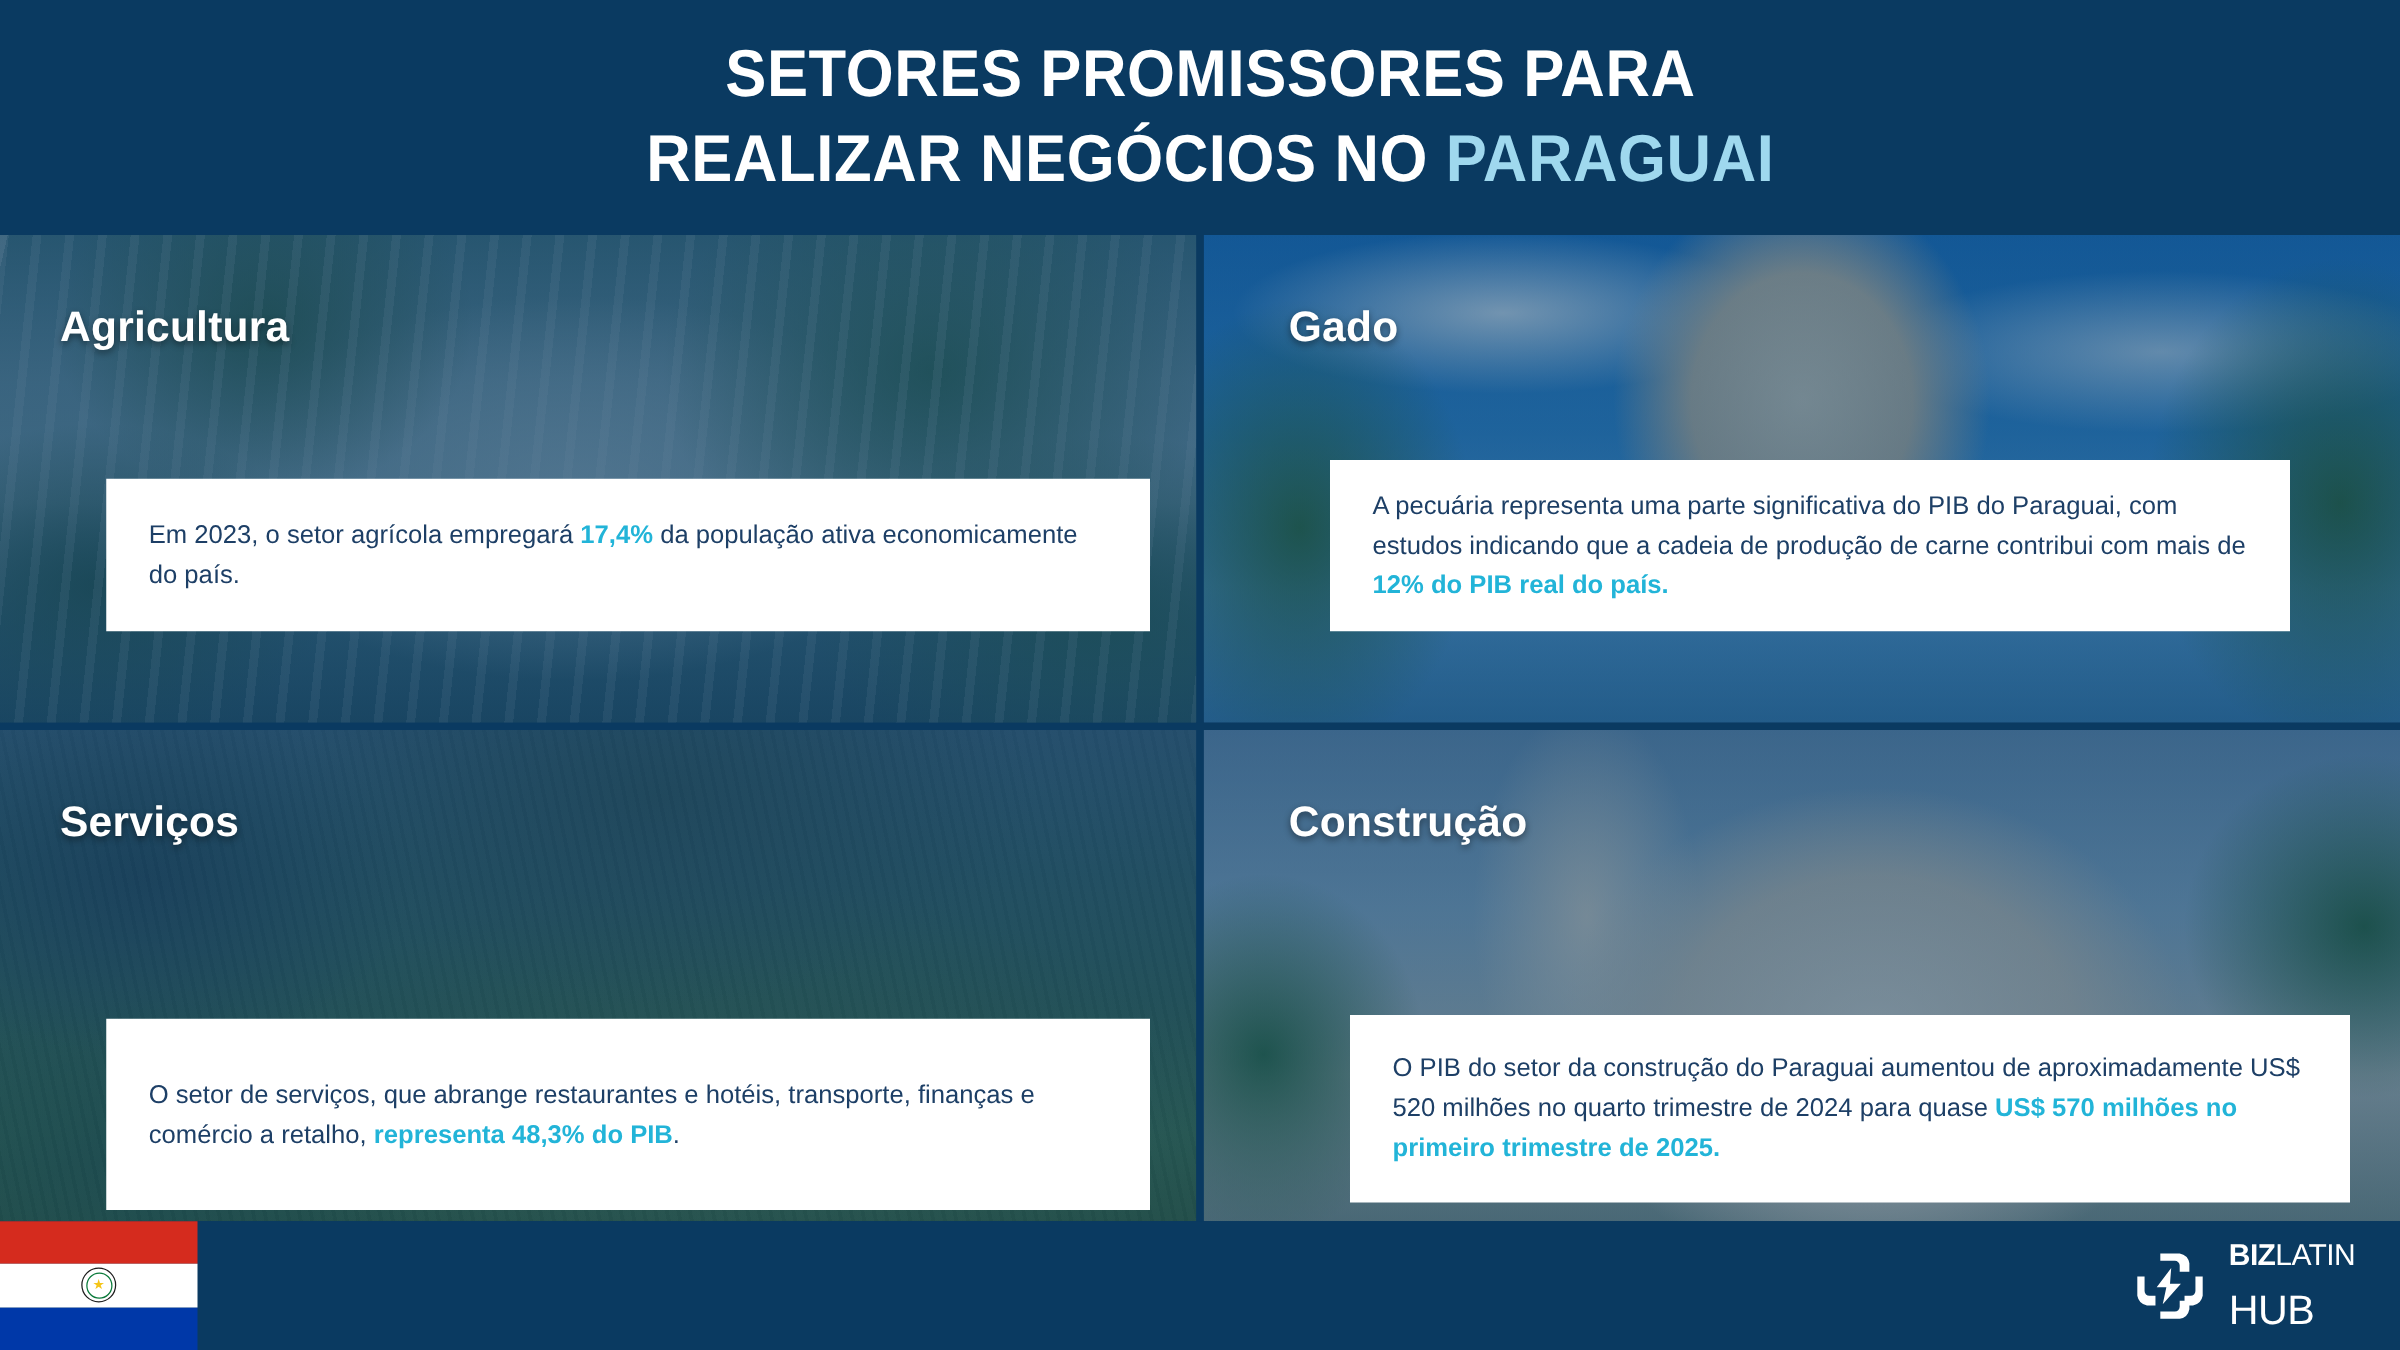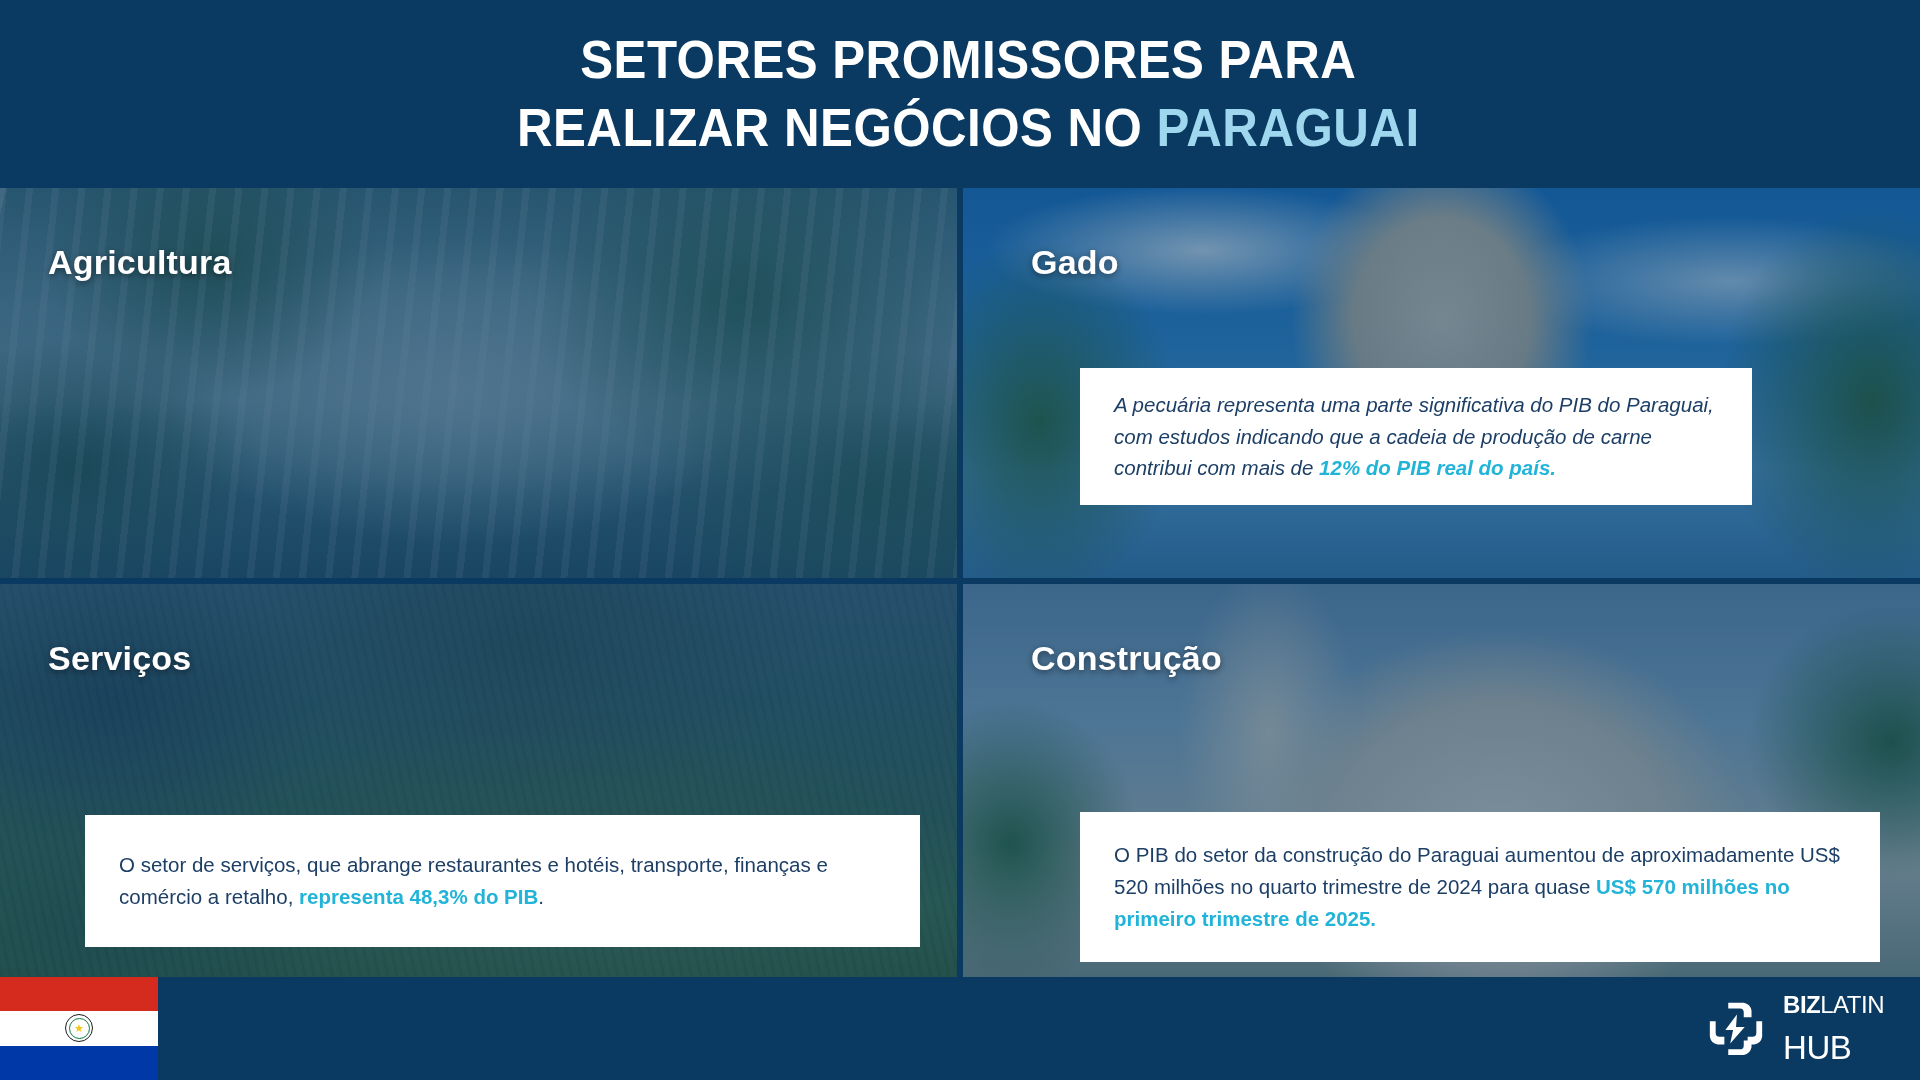--- a/index.html
+++ b/index.html
@@ -134,22 +134,22 @@
   .card-title { top:55px; }
 
   .textbox {
     position:absolute;
     background:#ffffff;
     z-index:4;
     display:flex; align-items:center;
     padding:22px 30px 22px 34px;
   }
   .card-tl .textbox { left:85px;  top:195px; width:835px; height:122px; }
-  .card-tr .textbox { left:117px; top:180px; width:672px; height:137px;font-style:italic; }
-  .card-bl .textbox { left:85px;  top:231px; width:835px; height:132px; }
+  .card-tr .textbox { left:101px; top:180px; width:768px; height:137px; }
+  .card-bl .textbox { left:85px;  top:231px; width:835px; height:153px; }
   .card-br .textbox { left:117px; top:228px; width:800px; height:150px; }
 
   .textbox p {
     color:#1d3f66;
     font-size:20.5px;
     line-height:1.55;
     font-family:"Liberation Sans", sans-serif;
   }
   .hl { color:#22b4d8; font-weight:bold; }
 
@@ -213,20 +213,23 @@
     <div class="title-line">SETORES PROMISSORES PARA</div>
     <div class="title-line"><span>REALIZAR NEGÓCIOS NO </span><span class="title-accent">PARAGUAI</span></div>
   </div>
 
   <div class="grid">
 
     <div class="card card-tl">
       <div class="photo photo-falls"></div>
       <div class="tint tint-falls"></div>
       <div class="card-title">Agricultura</div>
+      <div class="textbox">
+        <p><span>Em 2023, o setor agrícola empregará </span><span class="hl">17,4%</span><span> da população ativa economicamente do país.</span></p>
+      </div>
     </div>
 
     <div class="card card-tr">
       <div class="photo photo-dome"></div>
       <div class="tint tint-dome"></div>
       <div class="card-title">Gado</div>
       <div class="textbox">
         <p><span>A pecuária representa uma parte significativa do PIB do Paraguai, com estudos indicando que a cadeia de produção de carne contribui com mais de </span><span class="hl">12% do PIB real do país.</span></p>
       </div>
     </div>

